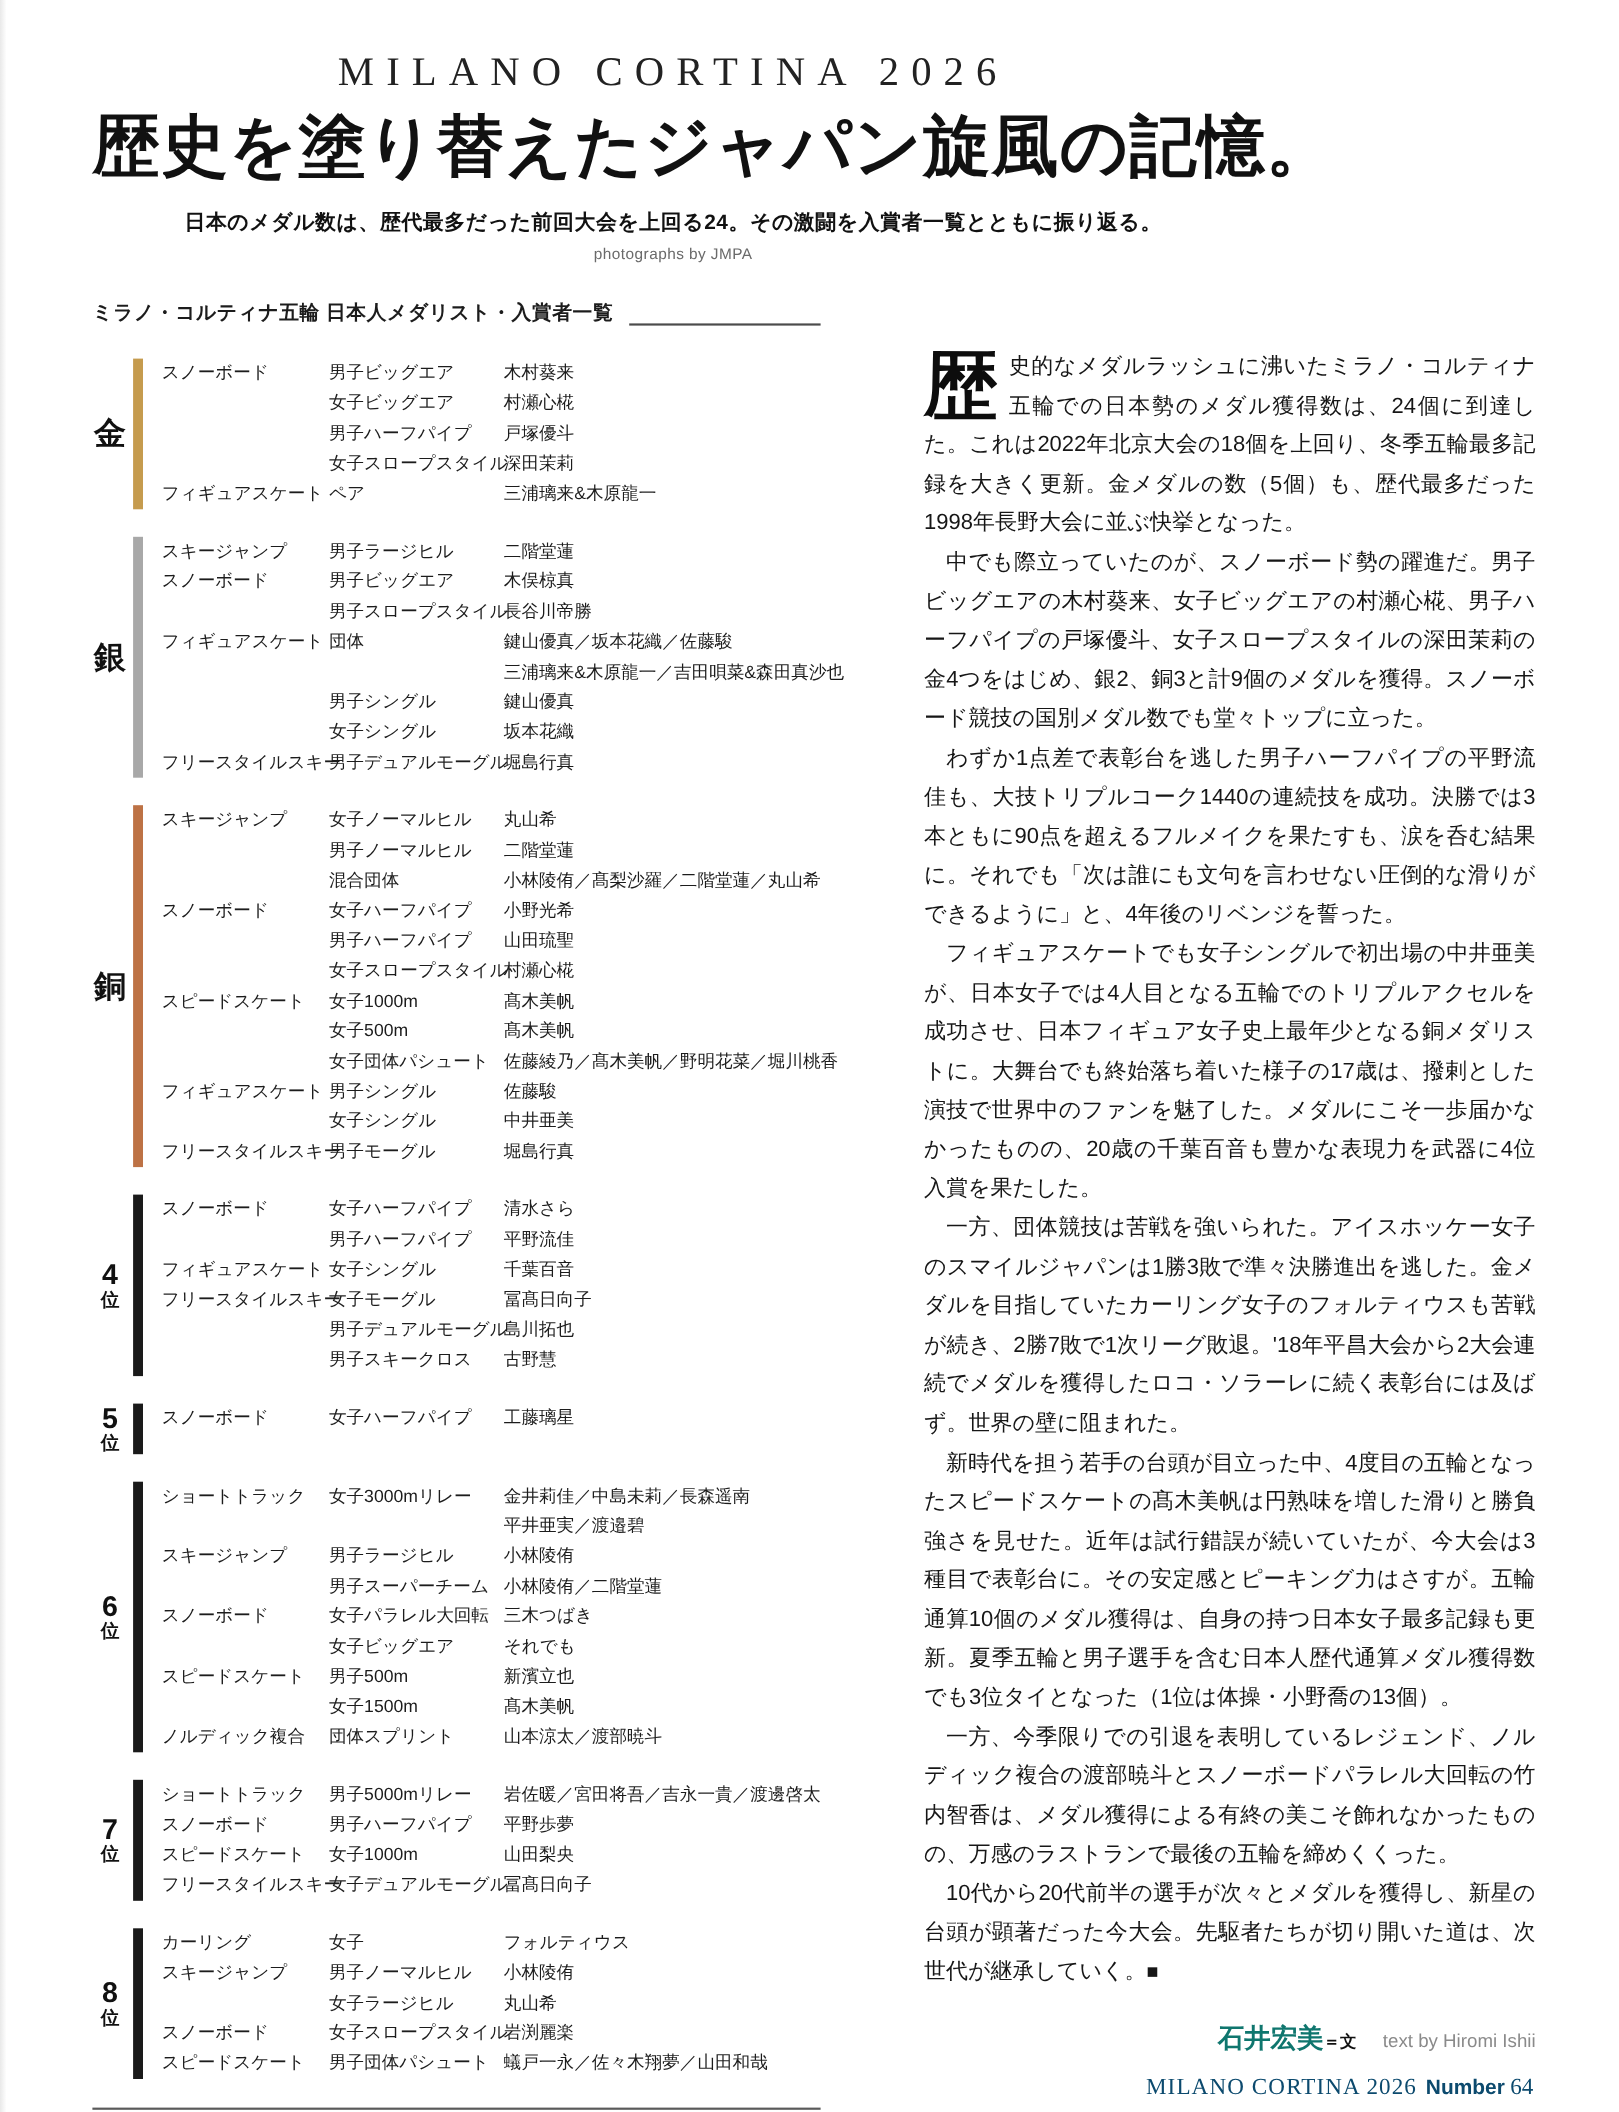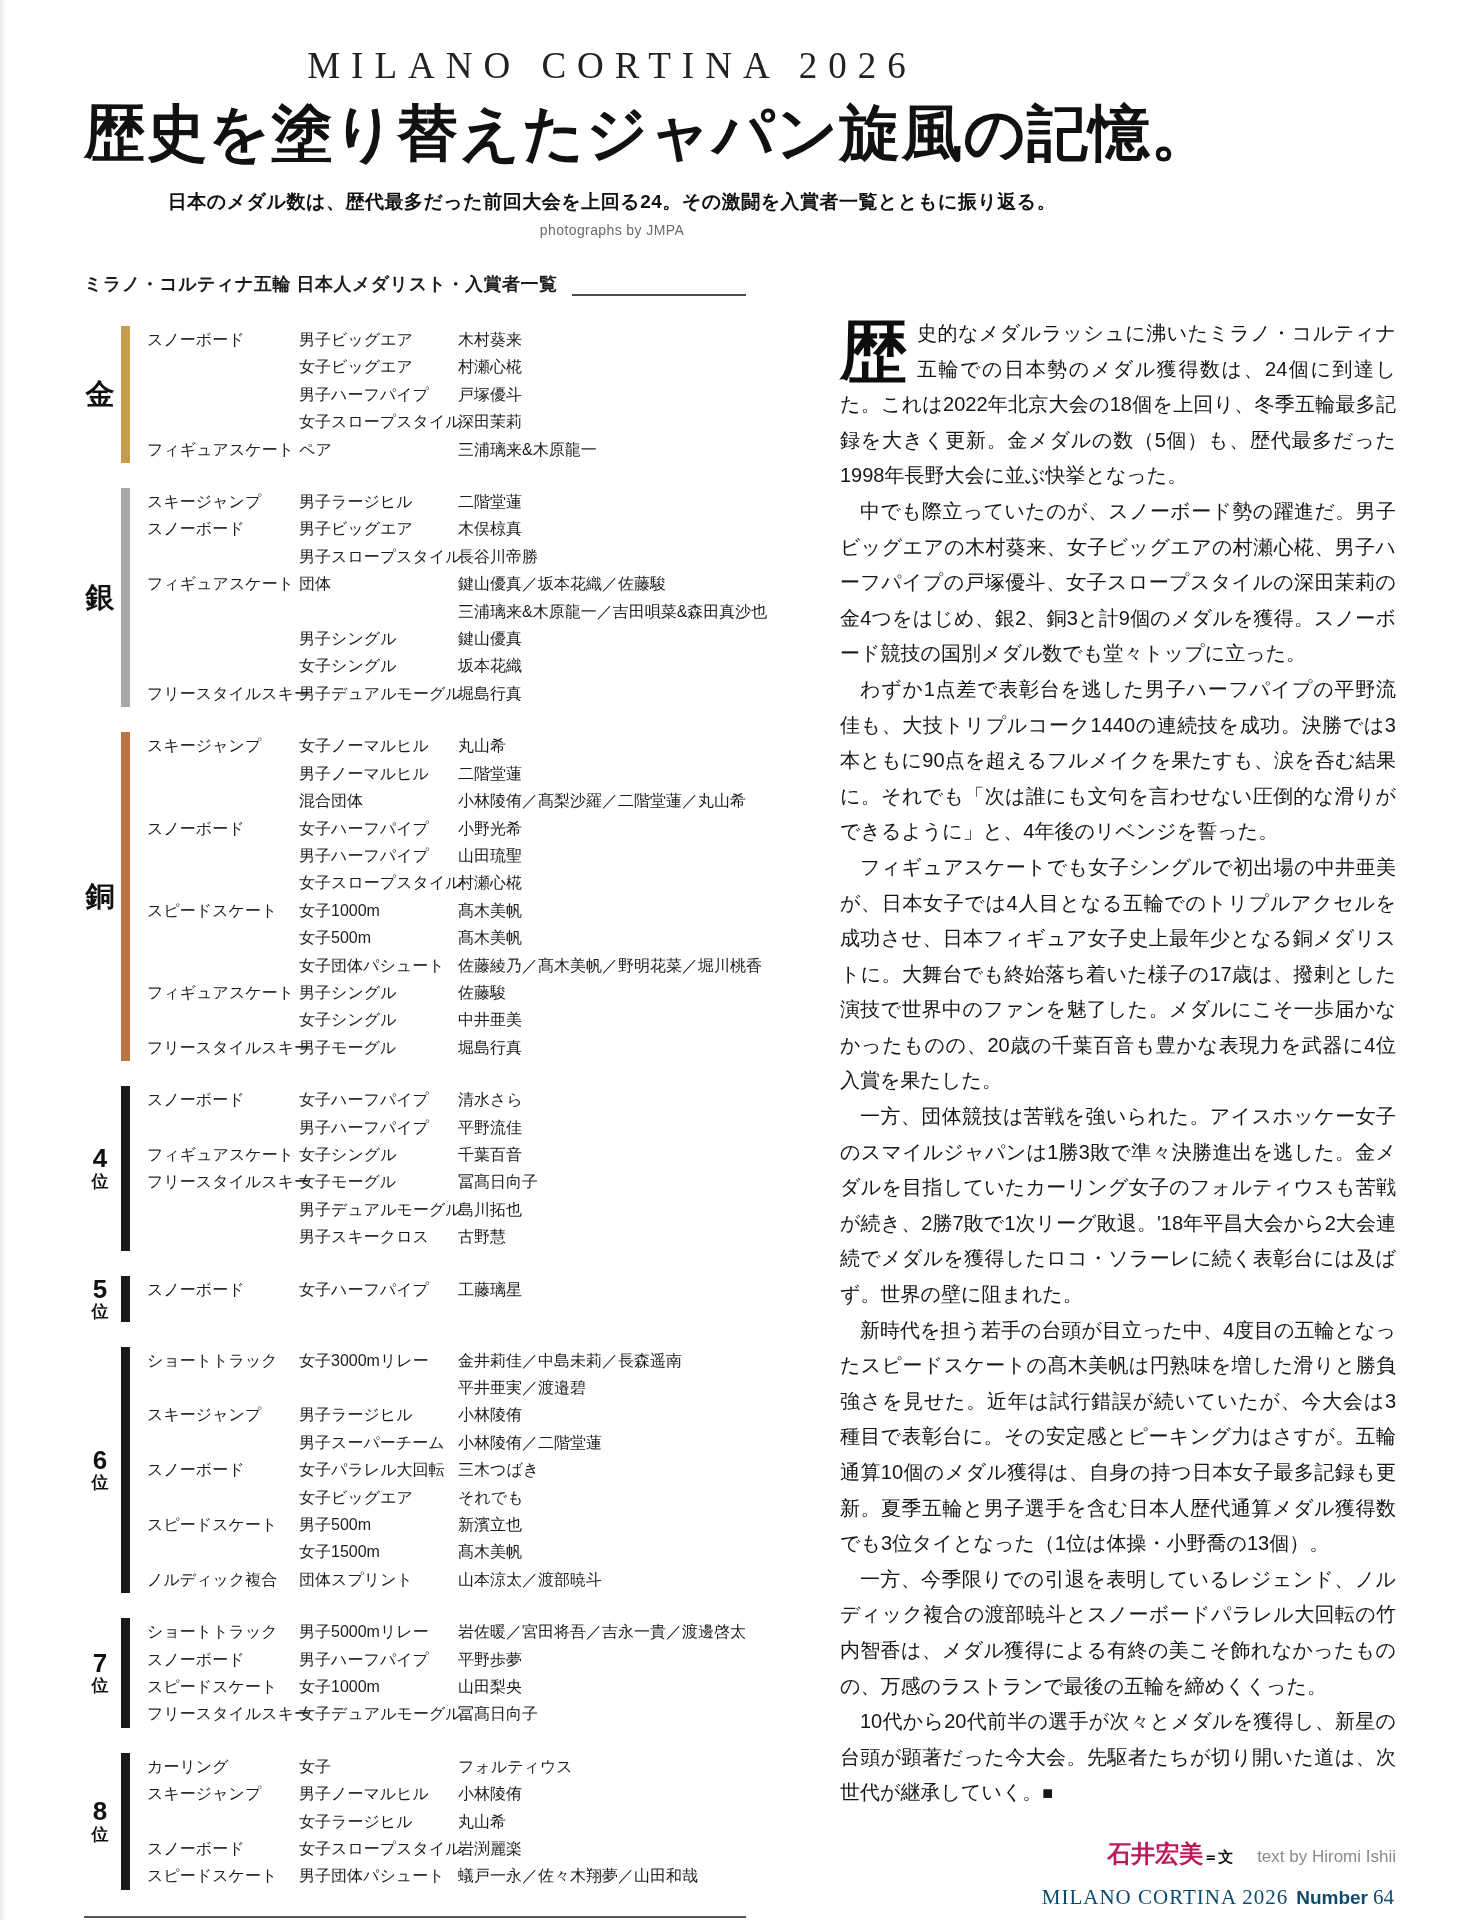--- a/index.html
+++ b/index.html
@@ -53,21 +53,21 @@
   
   .article{margin-top:44px;font-size:20px;line-height:35.6px;text-align:justify;color:#161616;}
   .article p{margin:0;}
   .article p.indent{text-indent:1em;}
   .dropcap{
     float:left;font-size:67px;line-height:60px;font-weight:700;
     margin:6px 10px 0 0;color:#0d0d0d;
   }
   .endmark{font-size:18px;}
   .byline{margin-top:26px;text-align:right;white-space:nowrap;}
-  .byline .author{font-weight:700;font-size:24px;color:#be185d;text-align:right;}
+  .byline .author{font-weight:700;font-size:24px;color:#0f766e;text-align:right;}
   .byline .role{font-weight:700;font-size:15px;color:#111;}
   .byline .tcredit{font-size:17px;color:#8a8a8a;margin-left:24px;}
   
   .footer{
     position:absolute;right:78px;bottom:10px;white-space:nowrap;color:#0c4a6e;
   }
   .footer .f-serif{font-family:"Liberation Serif","DejaVu Serif",serif;font-size:21px;letter-spacing:1px;}
   .footer .f-bold{font-weight:700;font-size:19px;margin-left:8px;}
   .footer .f-num{font-family:"Liberation Serif","DejaVu Serif",serif;font-size:21px;margin-left:5px;}
 </style>

